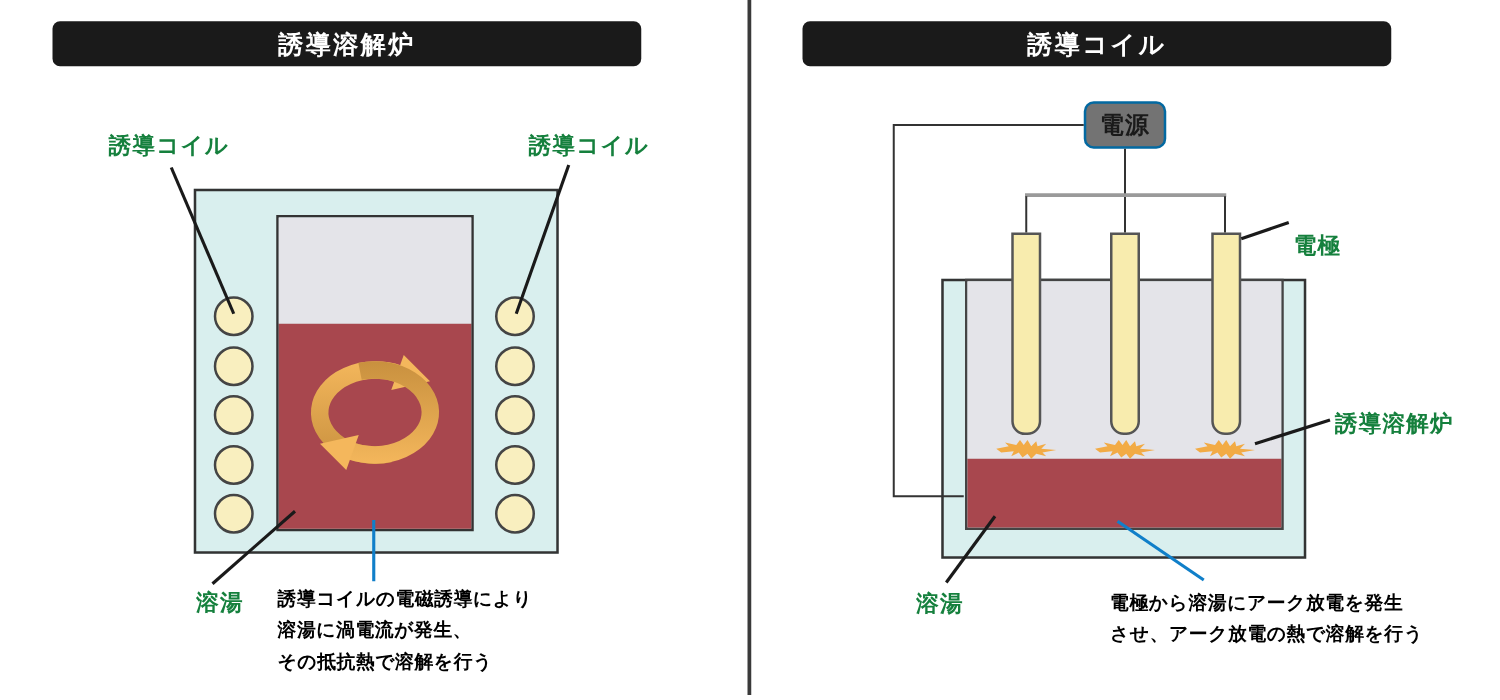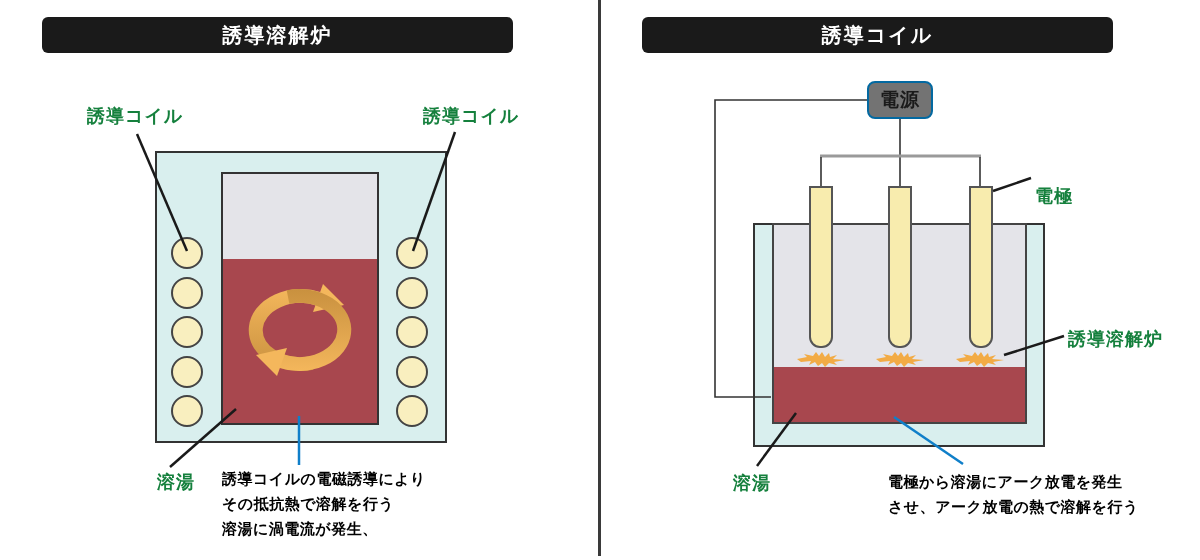--- a/index.html
+++ b/index.html
@@ -56,22 +56,22 @@
     <div class="coil" style="left:396px;top:237px;"></div>
     <div class="coil" style="left:396px;top:277px;"></div>
     <div class="coil" style="left:396px;top:316px;"></div>
     <div class="coil" style="left:396px;top:356px;"></div>
     <div class="coil" style="left:396px;top:395px;"></div>
 
     <div class="lbl" style="left:157px;top:470px;">溶湯</div>
 
     <div class="desc" style="left:222px;top:467px;">
       <div>誘導コイルの電磁誘導により</div>
+      <div>溶湯に渦電流が発生、</div>
       <div>その抵抗熱で溶解を行う</div>
-      <div>溶湯に渦電流が発生、</div>
     </div>
   </div>
 
   <div>
     <div class="titlebar" style="left:626px;">誘導コイル</div>
 
     <div class="power-box">
       <span>電源</span>
     </div>
 

